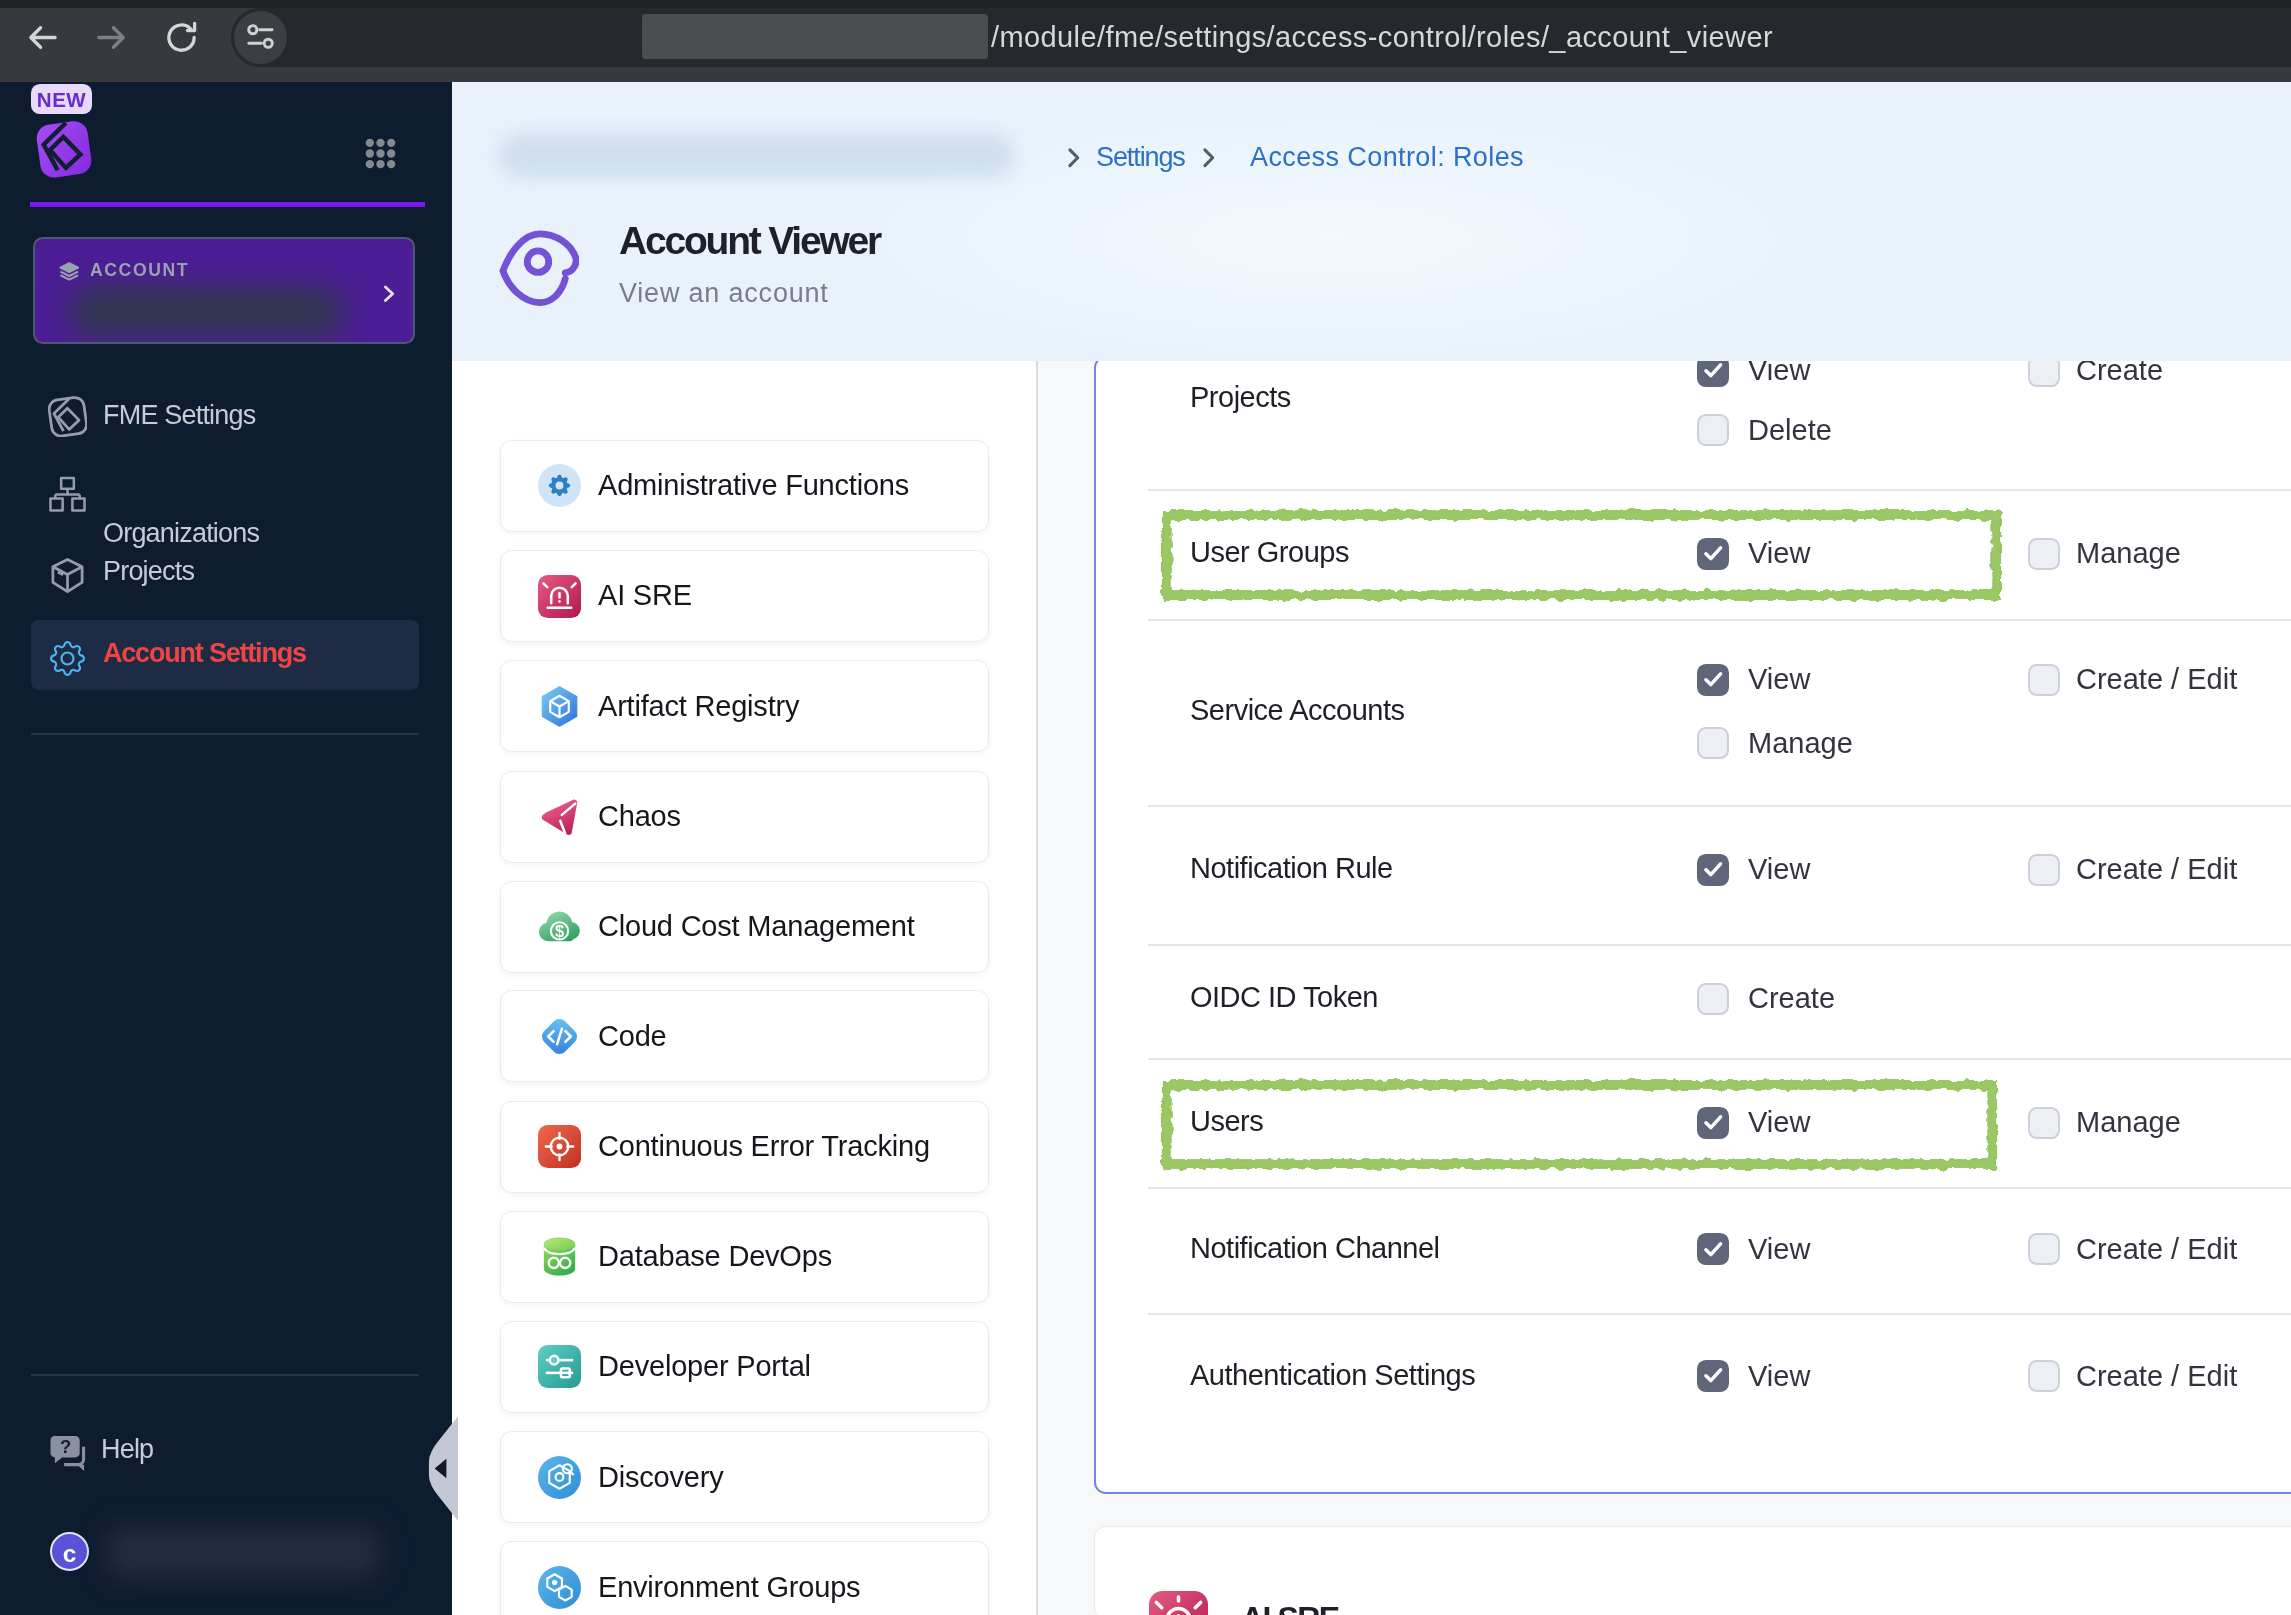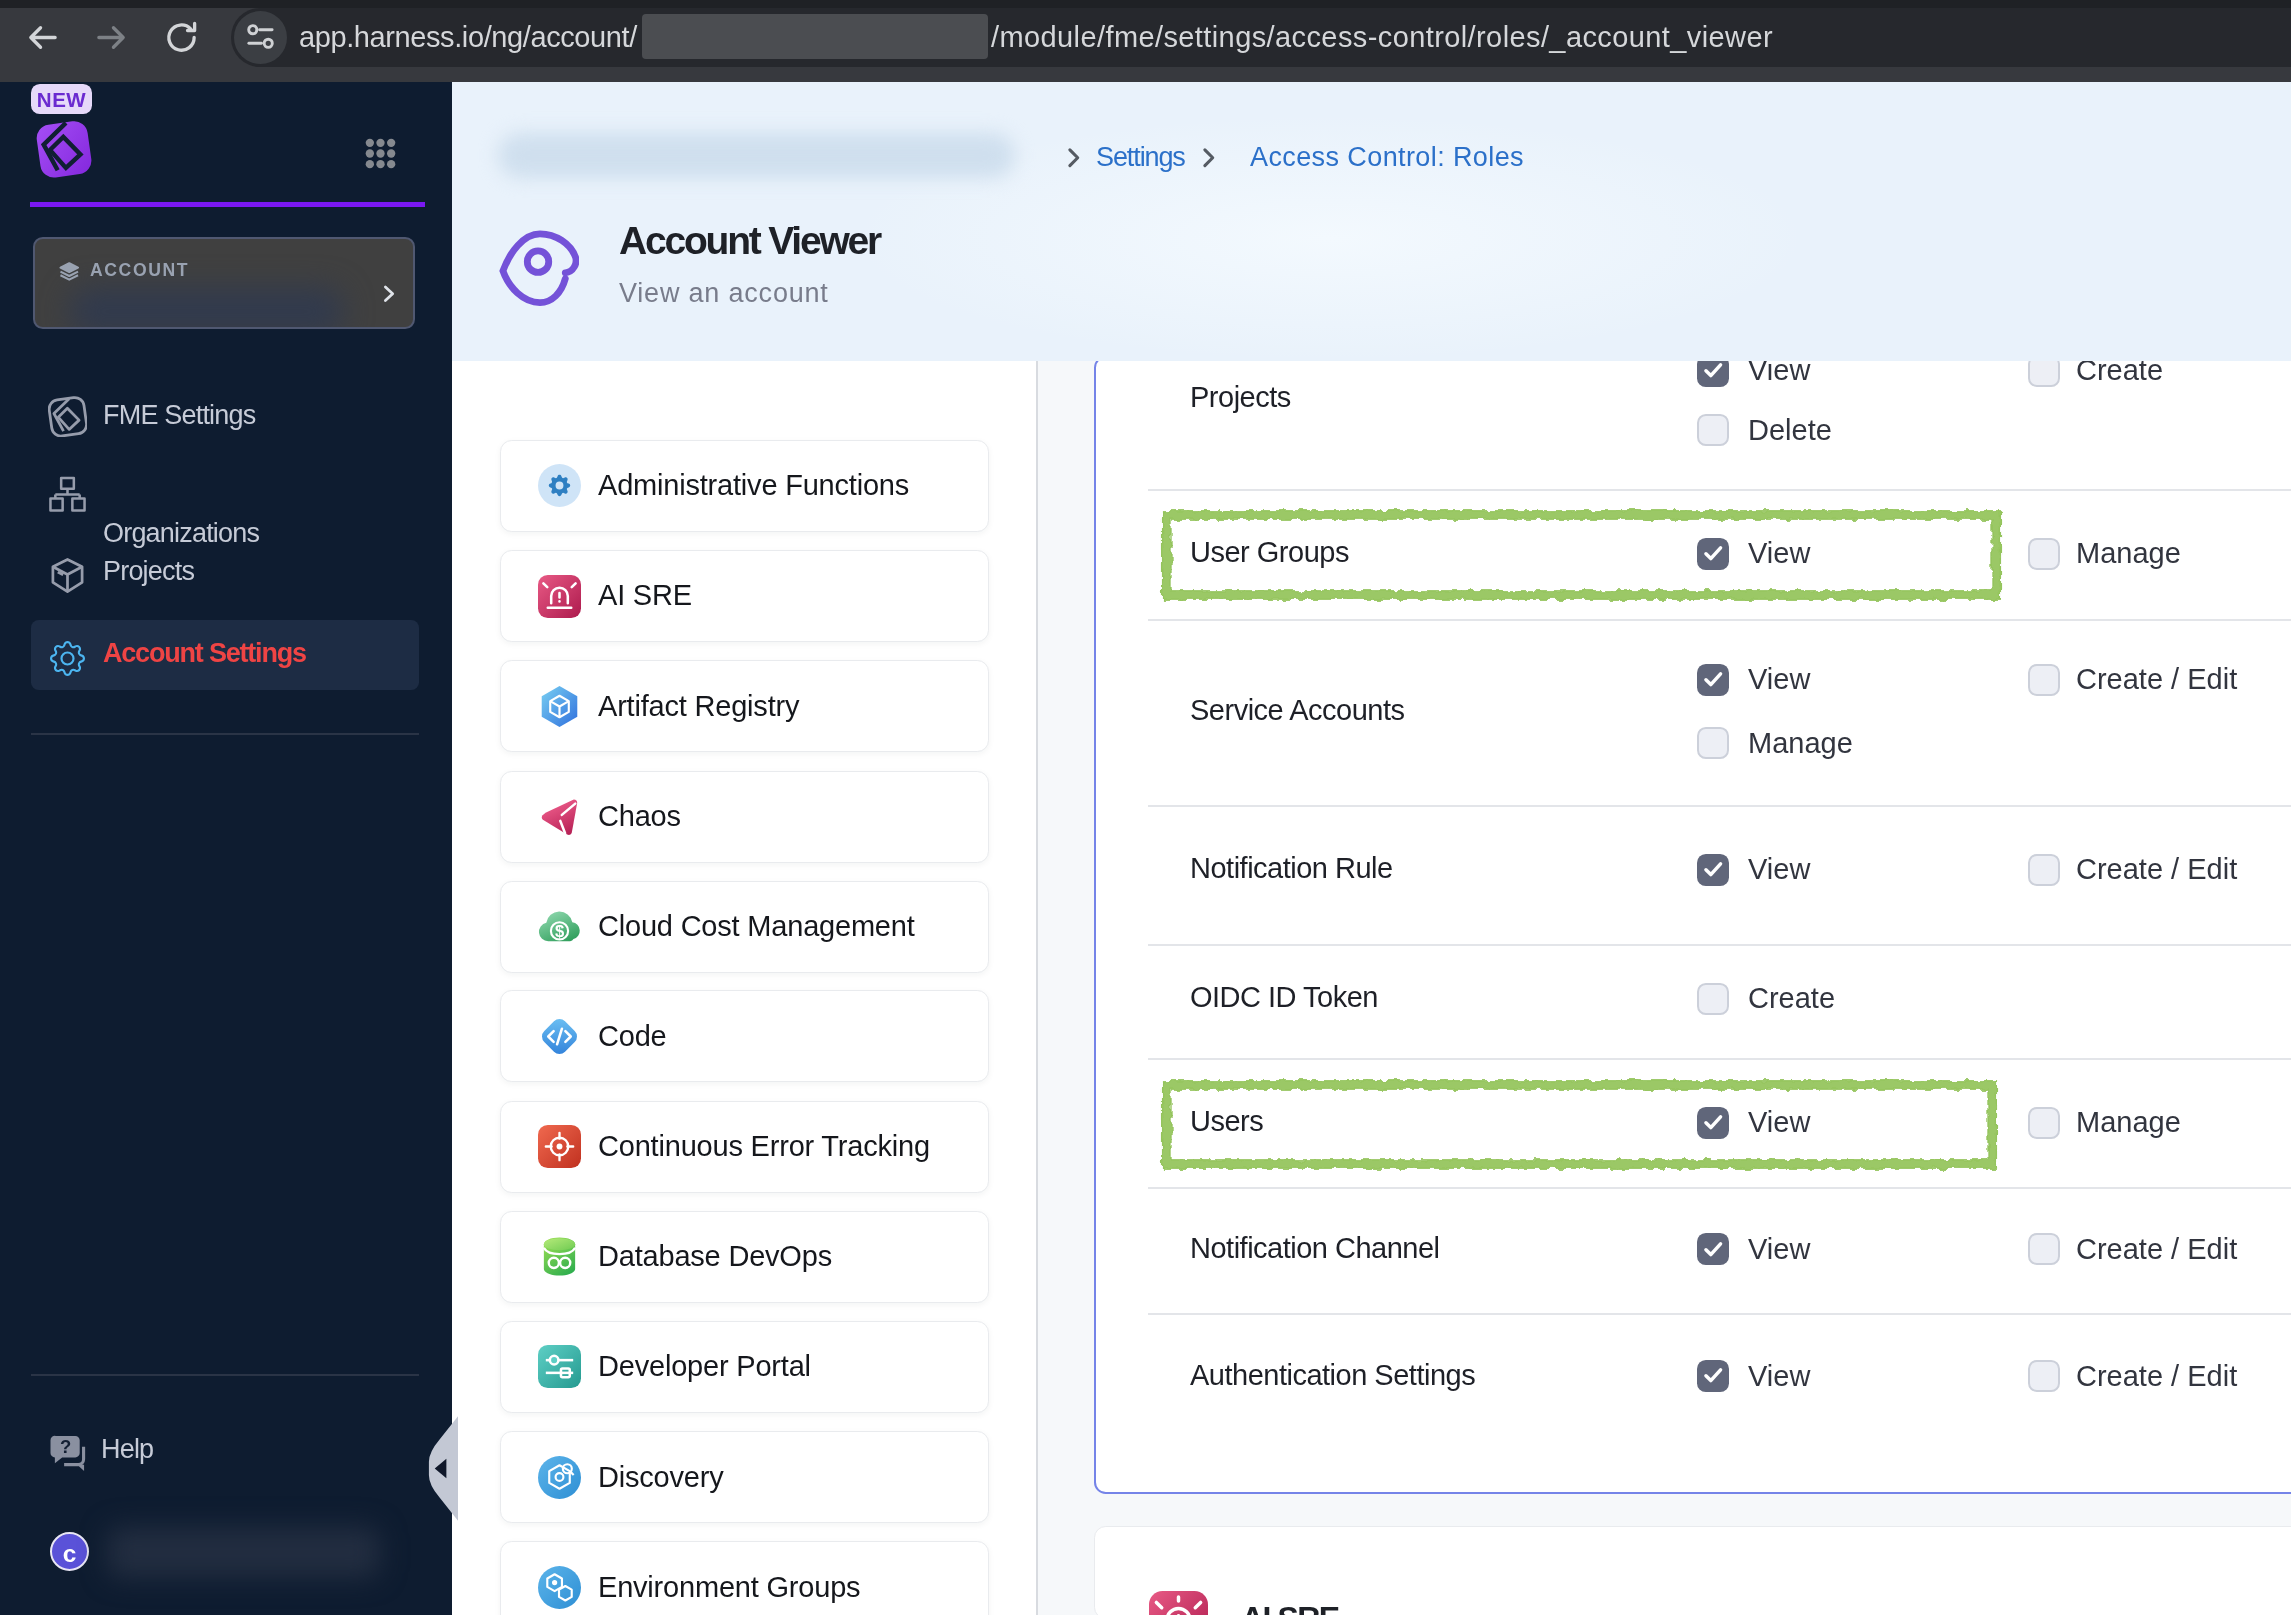--- a/index.html
+++ b/index.html
@@ -13,21 +13,21 @@
   #urlbar{left:231px;top:7.8px;width:2061px;height:59px;background:#26282d;border-radius:29px 0 0 29px;}
   #urlcircle{left:234px;top:10.7px;width:53px;height:53px;border-radius:50%;background:#3b3e43;}
   .urltxt{top:7.8px;height:59px;line-height:59px;font-size:29px;color:#d5d7da;letter-spacing:0.2px;white-space:pre;}
   #urlredact{left:642px;top:13.7px;width:346px;height:45px;background:#4b4d51;border-radius:3.9px;}
   
   #sidebar{left:0;top:82px;width:452px;height:1533px;background:#0e1c30;}
   #newbadge{left:31px;top:2px;width:61px;height:30px;background:#e6d9f9;border-radius:8.8px;
             color:#6b2bd0;font-size:20.5px;font-weight:bold;text-align:center;line-height:31px;letter-spacing:0.5px;}
   #sbtitle{left:110px;top:20.5px;width:312px;font-size:30px;line-height:35px;font-weight:bold;color:#f4f6f8;letter-spacing:-2px;}
   #purpline{left:30px;top:120px;width:395px;height:4.9px;background:#7a18f2;}
-  #acctbox{left:33px;top:155px;width:382px;height:92px;border:2px solid #505871;border-radius:9.8px;background:#404040;overflow:hidden;}
+  #acctbox{left:33px;top:155px;width:382px;height:107px;border:2px solid #505871;border-radius:9.8px;background:#4c1d95;overflow:hidden;}
   #acctblur{left:35px;top:49px;width:273px;height:47px;background:#313a4d;border-radius:19.5px;filter:blur(14.6px);}
   #acctlabel{left:55px;top:23.4px;font-size:17.6px;line-height:17.6px;font-weight:bold;color:#99a2b1;letter-spacing:1.6px;}
   .navtxt{font-size:27px;line-height:29px;color:#c6cbd7;letter-spacing:-0.8px;}
   #activenav{left:31px;top:538px;width:388px;height:70px;background:#1d2c44;border-radius:7.8px;}
   .sbdivider{left:31px;width:388px;height:2px;background:#2a3446;}
   
   #header{left:452px;top:82px;width:1840px;height:279px;z-index:3;
     background:radial-gradient(ellipse 683px 176px at 878px 156px, #f3f9fe 0%, rgba(243,249,254,0) 70%), #e9f2fb;}
   #crumbblur{left:46px;top:51px;width:517px;height:45px;background:#cfdfee;border-radius:22.4px;filter:blur(8.8px);}
   .crumb{top:61px;height:29px;line-height:29px;font-size:27px;color:#2b70c9;}
@@ -75,21 +75,20 @@
     </svg>
     <div id="urlbar" class="abs"></div>
     <div id="urlcircle" class="abs"></div>
 
     <svg class="abs" style="left:245px;top:22.4px" width="31" height="29" viewBox="0 0 32 30" fill="none" stroke="#cfd1d4" stroke-width="3" stroke-linecap="round">
       <circle cx="8" cy="8" r="4.2"></circle>
       <path d="M15 8 H28"></path>
       <circle cx="24" cy="22" r="4.2"></circle>
       <path d="M4 22 H17"></path>
     </svg>
-    <div class="urltxt abs" style="left:299px;letter-spacing:-0.4px;">app.harness.io/ng/account/</div>
     <div id="urlredact" class="abs"></div>
     <div class="urltxt abs" style="left:991px;letter-spacing:0.4px;">/module/fme/settings/access-control/roles/_account_viewer</div>
   </div>
 
   <div id="sidebar" class="abs">
     <div id="newbadge" class="abs">NEW</div>
 
     <svg class="abs" style="left:35px;top:37px" width="57" height="60" viewBox="0 0 58 62">
       <defs>
         <linearGradient id="lg_logo" x1="0" y1="0" x2="1" y2="1">

